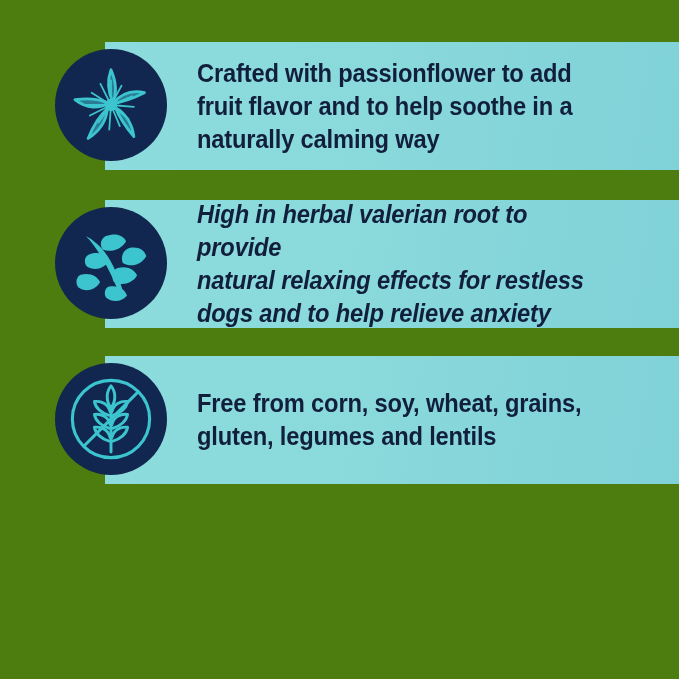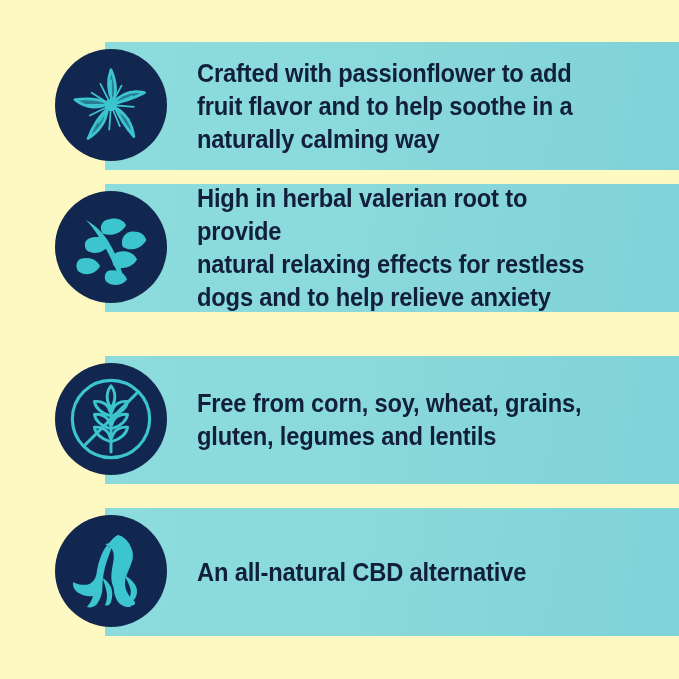--- a/index.html
+++ b/index.html
@@ -10,21 +10,21 @@
   body {
     width: 679px;
     height: 679px;
     overflow: hidden;
     font-family: "Liberation Sans", sans-serif;
   }
   #infographic {
     position: relative;
     width: 679px;
     height: 679px;
-    background: #fef9c3;
+    background: #4d7c0f;
     overflow: hidden;
   }
   .feature-row {
     position: absolute;
     left: 0;
     width: 679px;
     height: 128px;
   }
   .band {
     position: absolute;
@@ -63,21 +63,21 @@
     font-weight: bold;
     font-size: 25.5px;
     line-height: 33px;
     letter-spacing: -0.2px;
     transform: scaleX(0.93);
     transform-origin: left center;
     white-space: pre-line;
   }
   
   #row-0 { top: 42px; }
-  #row-1 { top: 184px; }
+  #row-1 { top: 200px; font-style: italic; }
   #row-2 { top: 356px; border-radius: 7px; }
   #row-3 { top: 508px; }
 </style>
 </head>
 <body>
 
 <div id="infographic">
 
   <div class="feature-row" id="row-0">
     <div class="band"></div>
@@ -153,49 +153,14 @@
             <path d="M52 74 C60 72 67 66 68 59 C60 58 53 62 51 70"></path>
           </g>
           <line x1="22" y1="78" x2="78" y2="22" stroke="#3cc5cf" stroke-width="3.4" stroke-linecap="round"></line>
         </svg>
       </span>
     </div>
     <div class="feature-text">Free from corn, soy, wheat, grains,
 gluten, legumes and lentils</div>
   </div>
 
-  <div class="feature-row" id="row-3">
-    <div class="band"></div>
-    <div class="icon-badge">
-      <span>
-        <svg width="86" height="86" viewBox="0 0 100 100">
-          <path fill="#3cc5cf" d="M56 10 C52 14 50 19 50 25 C48 31 45 38 43 46 C41 54 40 62 40 70
-            C40 76 38 82 34 88 C31 92 26 93 22 92 C25 88 28 84 29 79
-            C24 80 18 79 13 76 C8 73 5 68 6 63 C12 66 19 67 25 65
-            C29 63 32 59 33 54 C34 46 36 38 39 31 C42 24 47 17 54 12
-            C56 10 57 9 58 9 Z
-            M60 9 C66 12 71 17 74 24 C76 29 76 35 74 40
-            C72 46 69 52 67 58 C66 63 66 68 68 73
-            C70 78 73 82 77 85 C79 87 78 90 75 90
-            C70 90 65 88 62 84 C59 80 58 75 58 70
-            C58 63 59 56 61 50 C62 45 63 40 62 35
-            C61 29 58 24 54 21 C56 17 58 13 60 9 Z
-            M53 12 C50 15 48 19 47 23 C50 20 53 17 56 15 Z"></path>
-          <path fill="#3cc5cf" d="M58 8 C63 9 68 13 71 18 C73 22 74 27 73 32
-            C72 39 69 45 67 51 C65 58 64 65 65 72 C66 78 69 83 73 87
-            C75 89 74 92 71 92 C65 92 60 89 57 84 C54 79 53 73 53 67
-            C53 59 55 51 57 44 C59 38 60 32 58 27 C56 22 52 19 48 18
-            C50 14 54 10 58 8 Z"></path>
-          <path fill="#3cc5cf" d="M50 17 C55 18 60 21 63 26 C66 31 66 37 64 43
-            C62 49 59 55 58 61 C57 67 58 73 61 78
-            C57 76 54 72 52 67 C50 61 50 55 51 49
-            C52 42 54 36 53 30 C52 24 48 20 43 19 Z"></path>
-          <path fill="#3cc5cf" d="M40 58 C44 60 48 64 50 69 C52 74 52 80 50 86
-            C49 89 46 91 43 90 C45 85 46 80 45 75 C44 69 42 63 40 58 Z"></path>
-          <path fill="#3cc5cf" d="M65 55 C70 57 75 61 78 66 C81 71 81 77 78 82
-            C76 85 72 86 70 84 C73 79 74 74 72 69 C70 63 68 59 65 55 Z"></path>
-        </svg>
-      </span>
-    </div>
-    <div class="feature-text">An all-natural CBD alternative</div>
-  </div>
 
 </div>
 
 </body></html>

